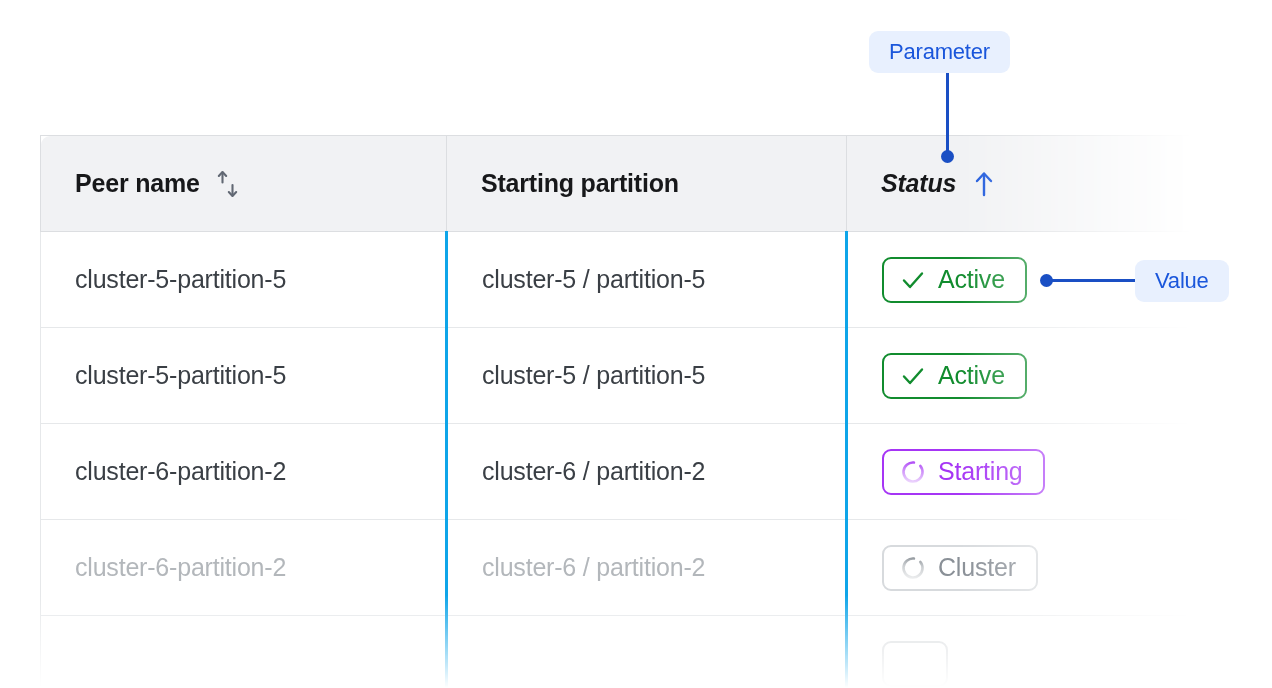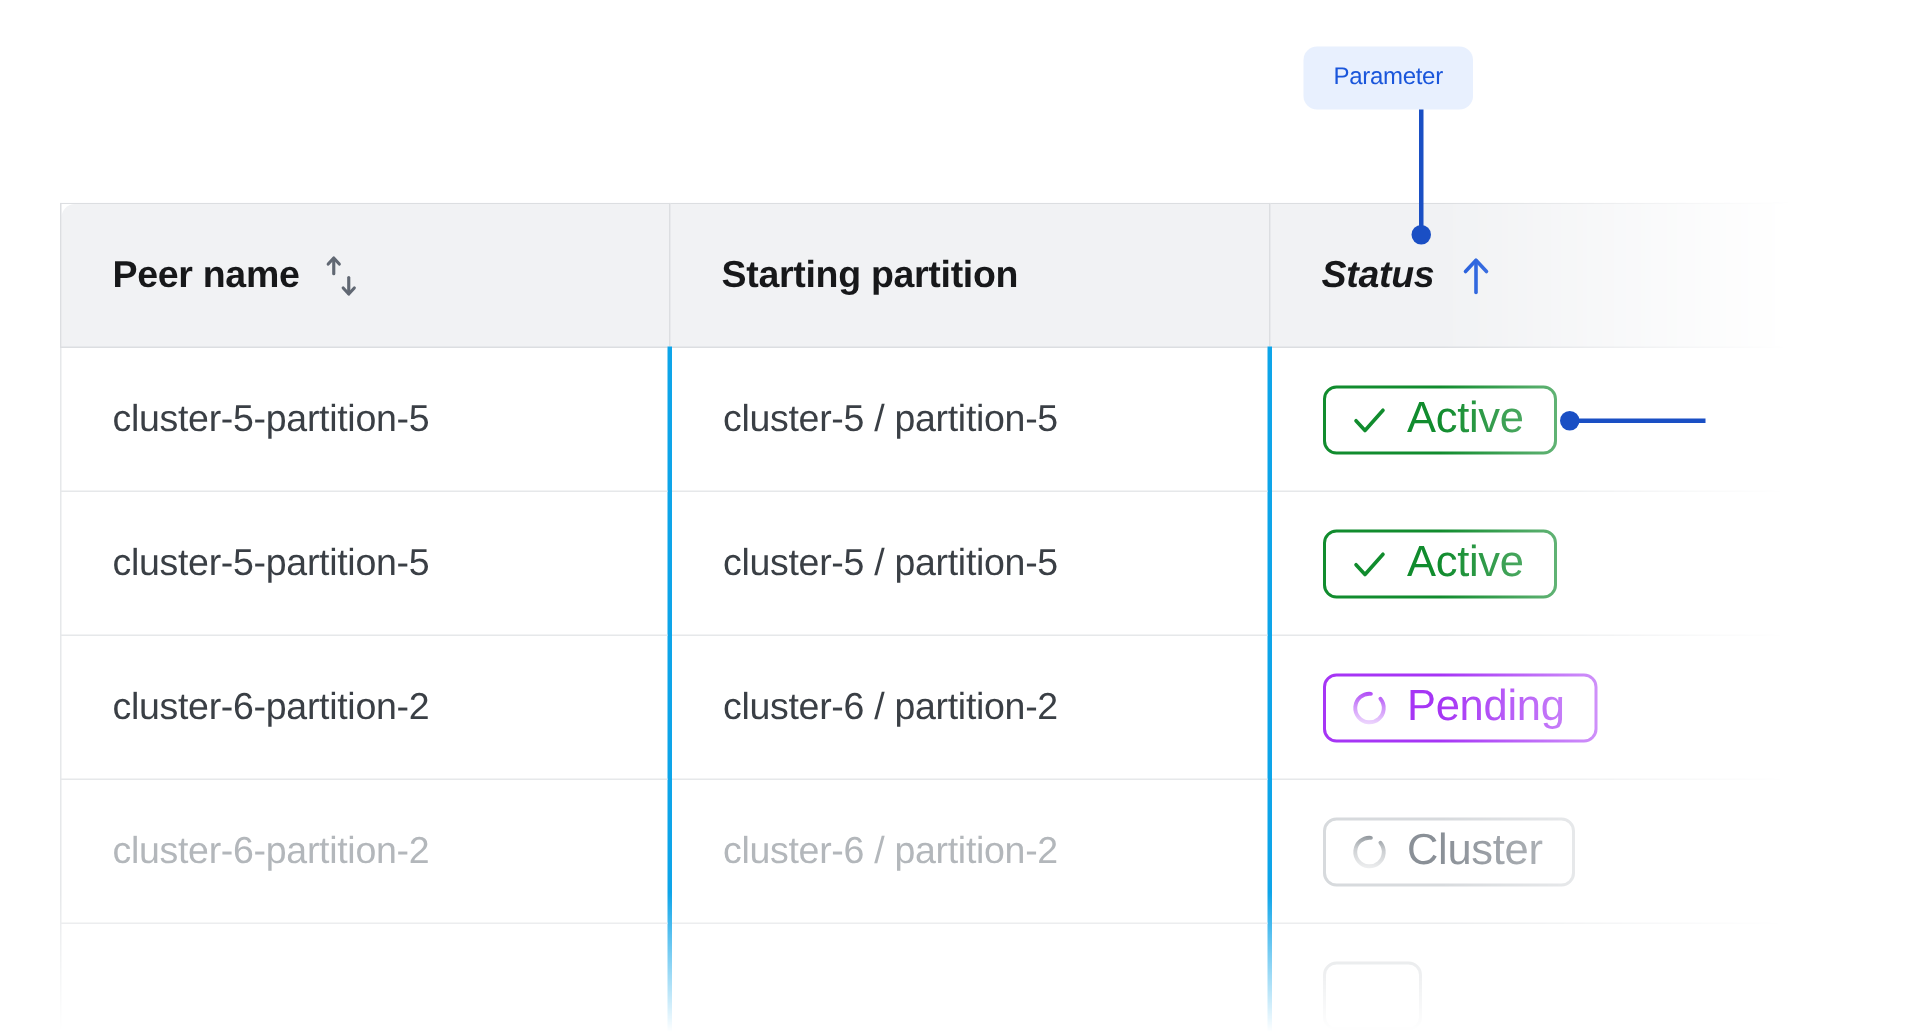--- a/index.html
+++ b/index.html
@@ -98,40 +98,40 @@
 
   
   .chip {
     display: inline-flex;
     align-items: center;
     gap: 12px;
     height: 46px;
     padding: 0 20px 0 16px;
     border-radius: 9px;
     border: 2px solid;
-    font-size: 29px;
+    font-size: 25px;
     font-weight: 500;
     letter-spacing: -0.2px;
     white-space: nowrap;
   }
   .chip.active   { border-color: #118c2e; color: #118c2e; }
   .chip.starting { border-color: #a635f5; color: #a635f5; }
   .chip.pending  { border-color: #d7dadd; color: #8a9097; }
 
   .chip-icon { display: inline-flex; width: 26px; height: 26px; }
 
   
   .callout {
     position: absolute;
     display: inline-flex;
     align-items: center;
     justify-content: center;
     background: #e8f0fe;
     color: #1a56db;
-    font-size: 16px;
+    font-size: 22px;
     font-weight: 500;
     letter-spacing: -0.2px;
     border-radius: 9px;
     padding: 0 20px;
     height: 42px;
   }
 
   #callout-parameter { left: 869px; top: 31px; }
   #callout-value     { left: 1135px; top: 260px; }
 
@@ -240,21 +240,21 @@
                   <defs>
                     <linearGradient id="gradStart" x1="0" y1="1" x2="1" y2="0">
                       <stop offset="0%" stop-color="#a635f5" stop-opacity="0.12"></stop>
                       <stop offset="55%" stop-color="#a635f5" stop-opacity="0.55"></stop>
                       <stop offset="100%" stop-color="#a635f5" stop-opacity="1"></stop>
                     </linearGradient>
                   </defs>
                   <circle cx="13" cy="13" r="9.5" stroke="url(#gradStart)" stroke-width="2.6" fill="none" stroke-linecap="round" stroke-dasharray="52 8" transform="rotate(-40 13 13)"></circle>
                 </svg>
               </span>
-              <span>Pending</span>
+              <span>Starting</span>
             </span>
           </td>
         </tr>
 
         <tr class="dim">
           <td>cluster-6-partition-2</td>
           <td>cluster-6 / partition-2</td>
           <td>
             <span class="chip pending">
               <span class="chip-icon">
@@ -289,14 +289,17 @@
   </div>
 
   <div class="connector-line" id="param-line"></div>
   <div class="connector-dot" id="param-dot"></div>
   <div class="callout" id="callout-parameter">
     <span>Parameter</span>
   </div>
 
   <div class="connector-line" id="value-line"></div>
   <div class="connector-dot" id="value-dot"></div>
+  <div class="callout" id="callout-value">
+    <span>Value</span>
+  </div>
 
 </div>
 
 </body></html>

